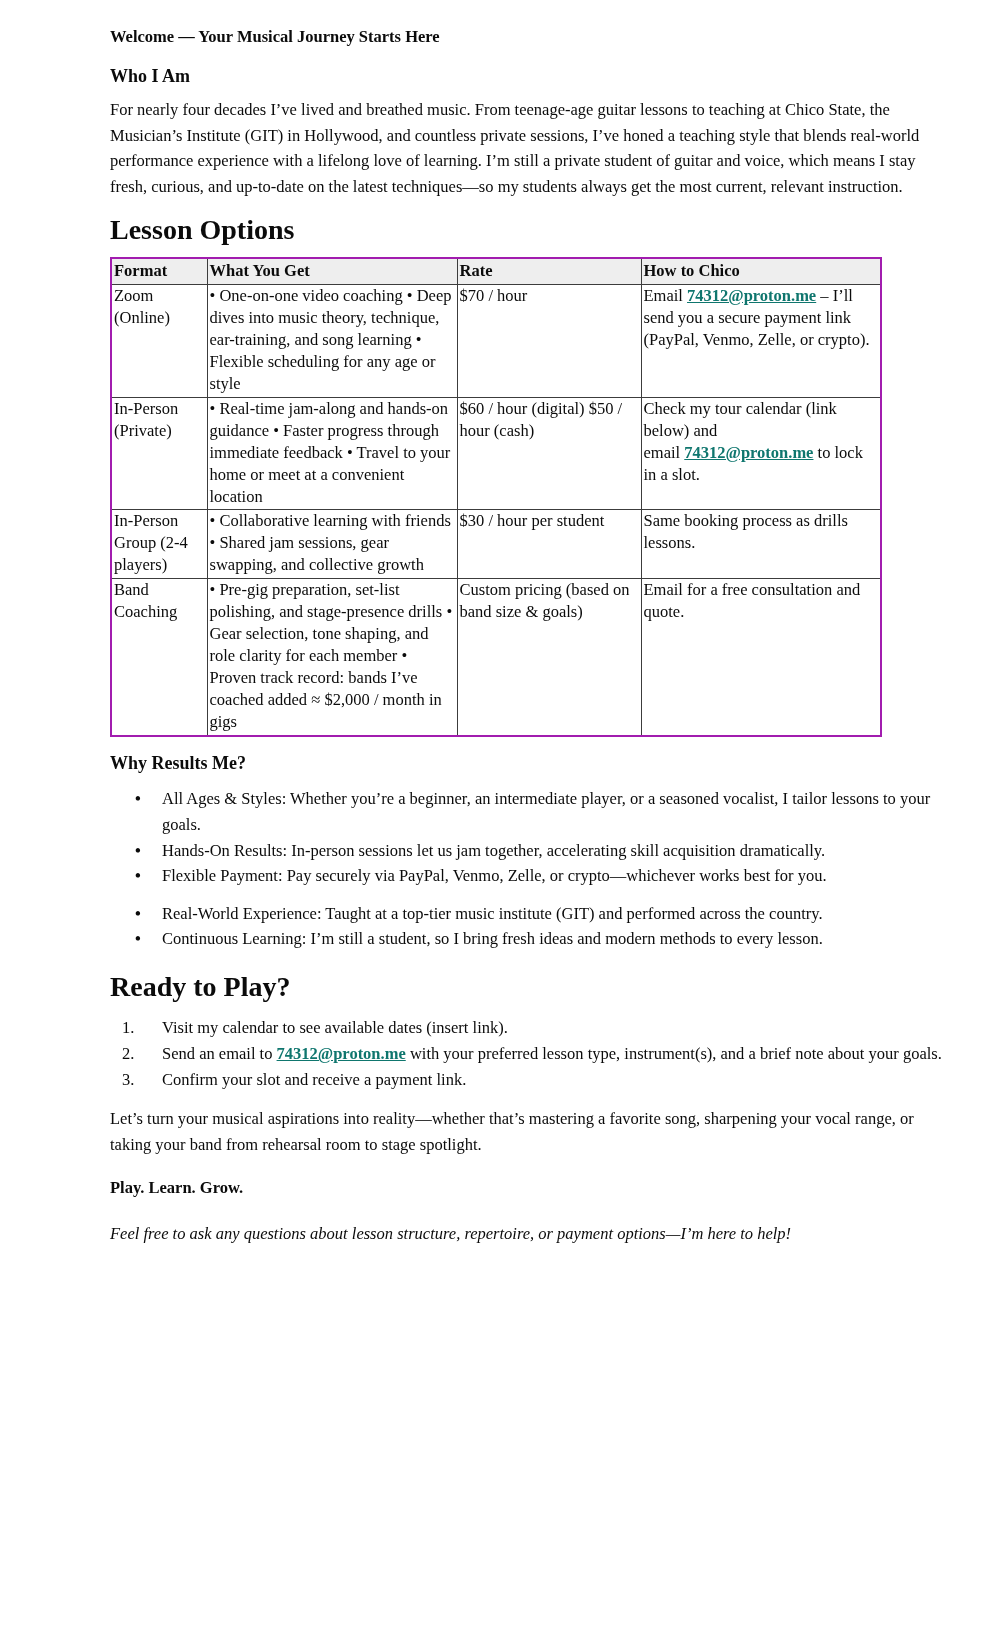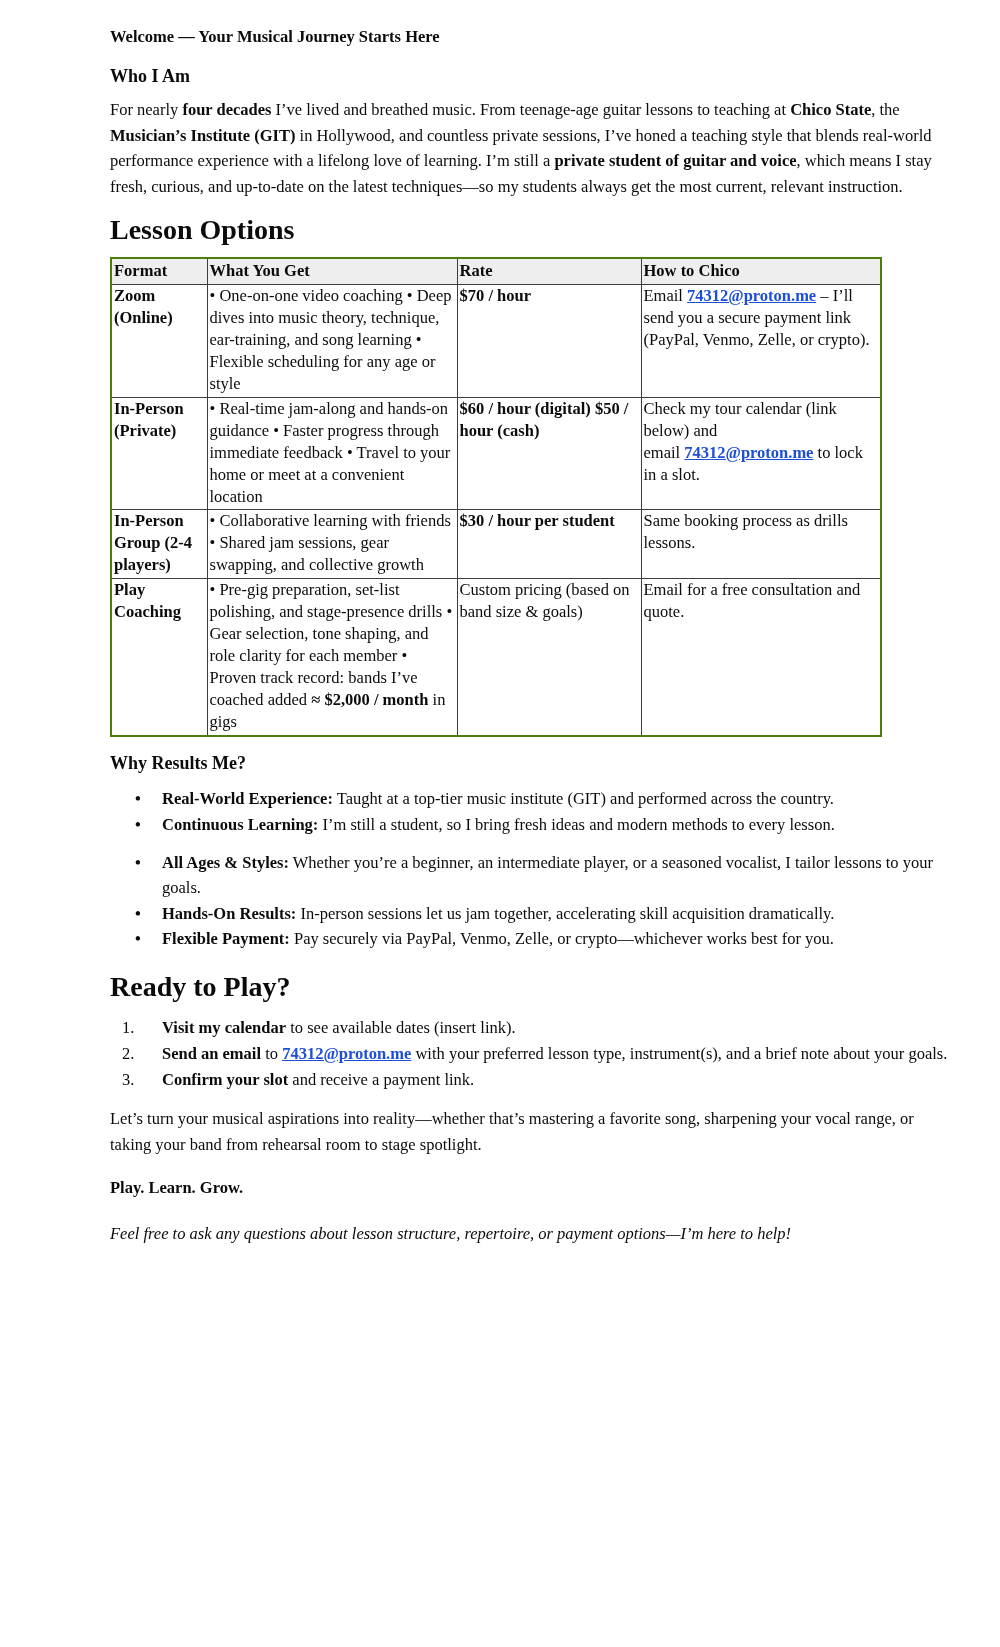--- a/index.html
+++ b/index.html
@@ -9,28 +9,28 @@
     font-family:"Liberation Serif", serif;
     font-size:16.5px;
   }
   .page { padding:24px 46px 40px 110px; }
 
   .welcome { font-weight:bold; margin:0; line-height:1.55; }
   .h-small { font-weight:bold; font-size:18px; line-height:1.2; margin:16px 0 0; }
   .h-large { font-weight:bold; font-size:28px; line-height:1.2; margin:14px 0 0; }
   p.body   { margin:10px 0 0; line-height:1.55; }
 
-  .b { font-weight:bold; }
+  .b { font-weight:normal; }
   .i { font-style:italic; }
-  a.lnk { color:#1d4ed8; font-weight:bold; text-decoration:underline; cursor:pointer; }
+  a.lnk { color:#0f766e; font-weight:bold; text-decoration:underline; cursor:pointer; }
 
   table.lessons {
     border-collapse:collapse; table-layout:fixed;
     width:770px; margin-top:10px;
-    border:2px solid #4d7c0f;
+    border:2px solid #a21caf;
   }
   table.lessons th, table.lessons td {
     border:1px solid #3c3c3c;
     vertical-align:top; text-align:left;
     font-size:16.5px; line-height:1.33;
     padding:0 2px 2px 2px;
   }
   table.lessons th { background:#eeeeee; font-weight:bold; line-height:1.4; }
   td.fmt { font-weight:bold; }
   td.book { padding-right:8px; }
@@ -89,38 +89,38 @@
         <td><span class="b">$60 / hour (digital) $50 / hour (cash)</span></td>
         <td class="book"><span>Check my tour calendar (link below) and email&nbsp;</span><a class="lnk">74312@proton.me</a><span> to lock in a slot.</span></td>
       </tr>
       <tr>
         <td class="fmt"><span class="b">In-Person Group (2-4 players)</span></td>
         <td><span>• Collaborative learning with friends • Shared jam sessions, gear swapping, and collective growth</span></td>
         <td><span class="b">$30 / hour per student</span></td>
         <td class="book"><span>Same booking process as drills lessons.</span></td>
       </tr>
       <tr>
-        <td class="fmt"><span class="b">Play Coaching</span></td>
+        <td class="fmt"><span class="b">Band Coaching</span></td>
         <td><span>• Pre-gig preparation, set-list polishing, and stage-presence drills • Gear selection, tone shaping, and role clarity for each member • Proven track record: bands I’ve coached added </span><span class="b">≈ $2,000 / month</span><span> in gigs</span></td>
         <td><span>Custom pricing (based on band size &amp; goals)</span></td>
         <td class="book"><span>Email for a free consultation and quote.</span></td>
       </tr>
     </tbody>
   </table>
 
   <h3 class="h-small">Why Results Me?</h3>
 
-  <ul class="blist">
-    <li><span class="b">Real-World Experience:</span><span> Taught at a top-tier music institute (GIT) and performed across the country.</span></li>
-    <li><span class="b">Continuous Learning:</span><span> I’m still a student, so I bring fresh ideas and modern methods to every lesson.</span></li>
-  </ul>
   <ul class="blist gap">
     <li><span class="b">All Ages &amp; Styles:</span><span> Whether you’re a beginner, an intermediate player, or a seasoned vocalist, I tailor lessons to your goals.</span></li>
     <li><span class="b">Hands-On Results:</span><span> In-person sessions let us jam together, accelerating skill acquisition dramatically.</span></li>
     <li><span class="b">Flexible Payment:</span><span> Pay securely via PayPal, Venmo, Zelle, or crypto—whichever works best for you.</span></li>
+  </ul>
+  <ul class="blist">
+    <li><span class="b">Real-World Experience:</span><span> Taught at a top-tier music institute (GIT) and performed across the country.</span></li>
+    <li><span class="b">Continuous Learning:</span><span> I’m still a student, so I bring fresh ideas and modern methods to every lesson.</span></li>
   </ul>
 
   <h2 class="h-large" style="margin-top:18px">Ready to Play?</h2>
 
   <ol class="steps">
     <li><span class="b">Visit my calendar</span><span> to see available dates (insert link).</span></li>
     <li><span class="b">Send an email</span><span> to </span><a class="lnk">74312@proton.me</a><span> with your preferred lesson type, instrument(s), and a brief note about your goals.</span></li>
     <li><span class="b">Confirm your slot</span><span> and receive a payment link.</span></li>
   </ol>
 

